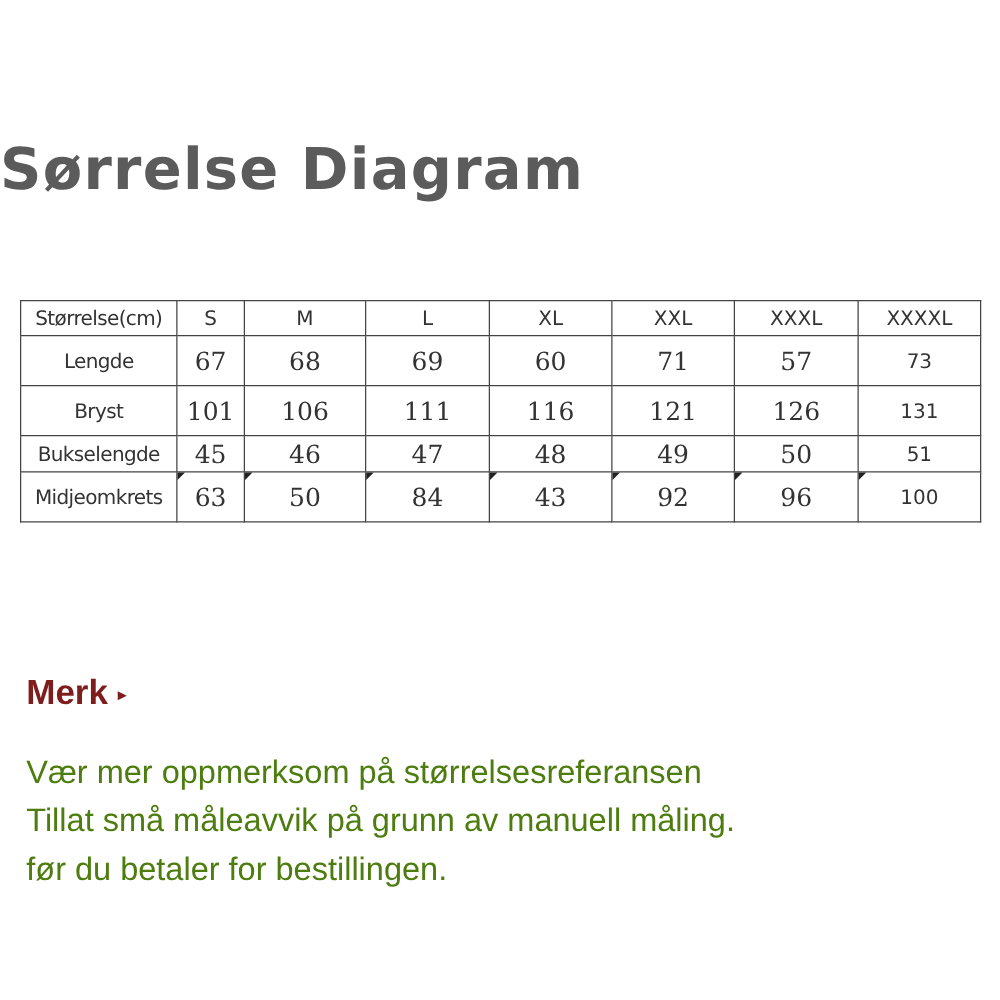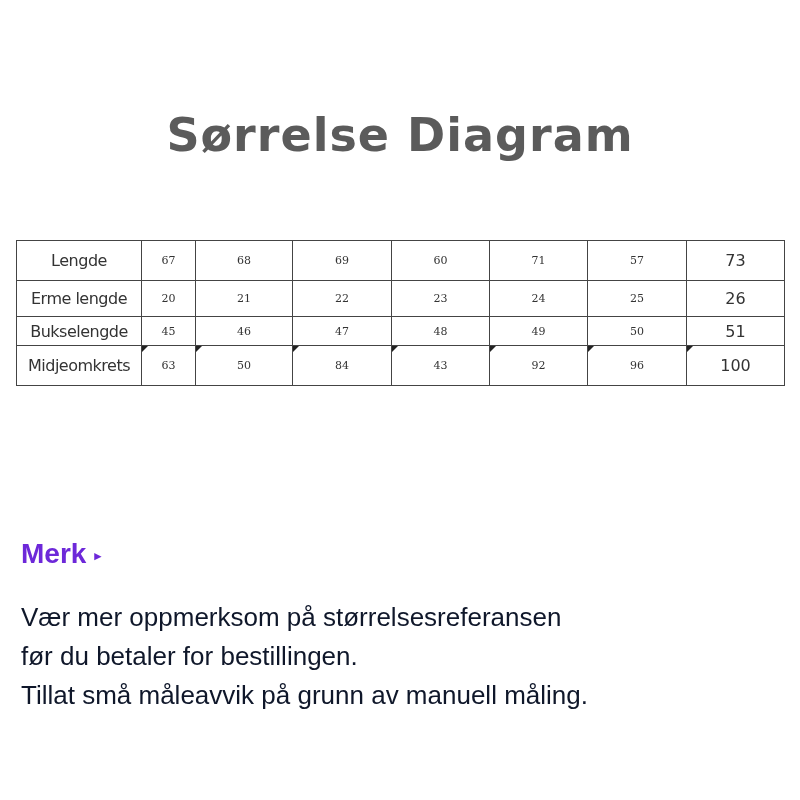--- a/index.html
+++ b/index.html
@@ -1,65 +1,75 @@
 <!DOCTYPE html>
 <html><head>
 <meta charset="utf-8">
 <style>
   html, body { margin:0; padding:0; background:#ffffff; }
   body { width:800px; height:800px; position:relative; overflow:hidden; font-family:"DejaVu Sans", sans-serif; }
-  .title { position:absolute; top:108px; left:0; width:800px; text-align:center; font-family:"DejaVu Sans", sans-serif; font-weight:bold; font-size:46px; color:#5b5b5b; letter-spacing:1px; }
+  .title { position:absolute; top:108px; left:0; width:800px; text-align:left; font-family:"DejaVu Sans", sans-serif; font-weight:bold; font-size:46px; color:#5b5b5b; letter-spacing:1px; }
   table.size { position:absolute; left:16px; top:240px; border-collapse:collapse; }
   table.size td { border:1.5px solid #444; text-align:center; vertical-align:middle; padding:0; color:#333; position:relative; }
   .hdr td { height:27px; font-size:17px; }
   td.rowlabel { font-family:"DejaVu Sans", sans-serif; font-size:16px; color:#111; letter-spacing:-0.5px; }
-  td.val { font-family:"DejaVu Serif", serif; font-size:11px; color:#444; }
+  td.val { font-family:"DejaVu Serif", serif; font-size:20px; color:#444; }
   td.last { font-family:"DejaVu Sans", sans-serif; font-size:16px; color:#111;margin-top:28px; }
   td.hsize { font-family:"DejaVu Sans", sans-serif; font-size:16px; color:#222; }
   td.mark::before { content:""; position:absolute; left:0; top:0; width:0; height:0; border-top:6px solid #222; border-right:6px solid transparent; }
-  .merk { position:absolute; left:21px; top:538px; font-family:"Liberation Sans", sans-serif; font-weight:bold; font-size:28px; color:#6d28d9; }
+  .merk { position:absolute; left:21px; top:538px; font-family:"Liberation Sans", sans-serif; font-weight:bold; font-size:28px; color:#7f1d1d; }
   .merk .arrow { font-size:13px; margin-left:8px; vertical-align:middle; }
-  .notes { position:absolute; left:21px; top:598px; font-family:"Liberation Sans", sans-serif; font-size:26px; color:#0f172a; line-height:39px; }
+  .notes { position:absolute; left:21px; top:598px; font-family:"Liberation Sans", sans-serif; font-size:26px; color:#4d7c0f; line-height:39px; }
 </style>
 </head>
 <body>
 
 <div class="title">Sørrelse Diagram</div>
 
 <table class="size">
   <colgroup>
     <col style="width:125px">
       <col style="width:54px">
       <col style="width:97px">
       <col style="width:99px">
       <col style="width:98px">
       <col style="width:98px">
       <col style="width:99px">
       <col style="width:98px">
   </colgroup>
   <tbody>
+      <tr class="hdr">
+    <td class="rowlabel">Størrelse(cm)</td>
+    <td class="hsize">S</td>
+    <td class="hsize">M</td>
+    <td class="hsize">L</td>
+    <td class="hsize">XL</td>
+    <td class="hsize">XXL</td>
+    <td class="hsize">XXXL</td>
+    <td class="hsize">XXXXL</td>
+  </tr>
   <tr style="height:40px">
     <td class="rowlabel">Lengde</td>
     <td class="val">67</td>
     <td class="val">68</td>
     <td class="val">69</td>
     <td class="val">60</td>
     <td class="val">71</td>
     <td class="val">57</td>
     <td class="last">73</td>
   </tr>
-  <tr style="height:36px">
-    <td class="rowlabel">Erme lengde</td>
-    <td class="val">20</td>
-    <td class="val">21</td>
-    <td class="val">22</td>
-    <td class="val">23</td>
-    <td class="val">24</td>
-    <td class="val">25</td>
-    <td class="last">26</td>
+  <tr style="height:40px">
+    <td class="rowlabel">Bryst</td>
+    <td class="val">101</td>
+    <td class="val">106</td>
+    <td class="val">111</td>
+    <td class="val">116</td>
+    <td class="val">121</td>
+    <td class="val">126</td>
+    <td class="last">131</td>
   </tr>
   <tr style="height:29px">
     <td class="rowlabel">Bukselengde</td>
     <td class="val">45</td>
     <td class="val">46</td>
     <td class="val">47</td>
     <td class="val">48</td>
     <td class="val">49</td>
     <td class="val">50</td>
     <td class="last">51</td>
@@ -76,15 +86,15 @@
   </tr>
 </tbody>
   </table>
 
 <div class="merk">
   <span>Merk</span><span class="arrow">▸</span>
 </div>
 
 <div class="notes">
   <div>Vær mer oppmerksom på størrelsesreferansen</div>
+  <div>Tillat små måleavvik på grunn av manuell måling.</div>
   <div>før du betaler for bestillingen.</div>
-  <div>Tillat små måleavvik på grunn av manuell måling.</div>
 </div>
 
 </body></html>

